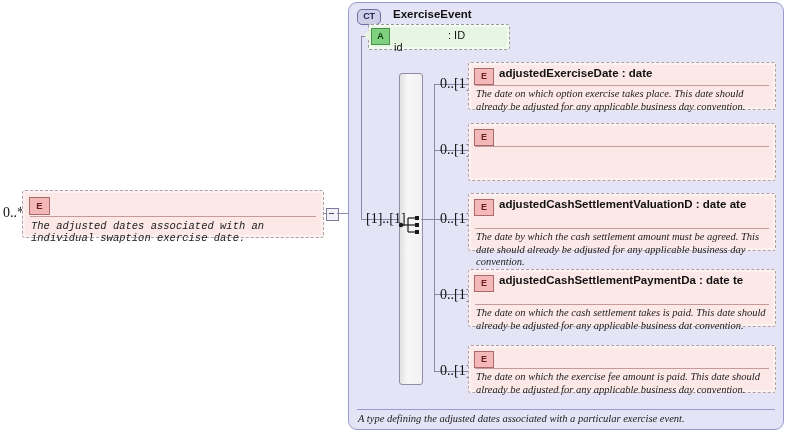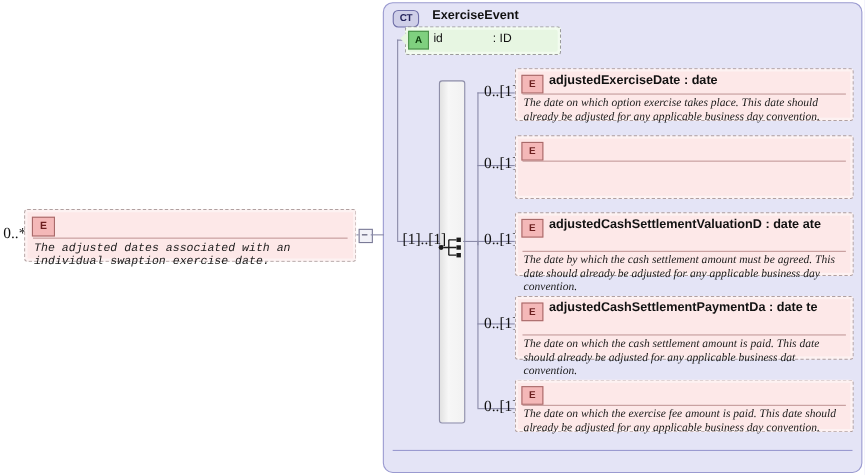--- a/index.html
+++ b/index.html
@@ -99,21 +99,21 @@
   }
   .attr-point-b{
     position:absolute;left:-5px;top:3px;
     width:0;height:0;
     border-top:8px solid transparent;
     border-bottom:9px solid transparent;
     border-right:8px solid #4b8f4b;
     z-index:-1;
   }
   .attr-name{
-    position:absolute;left:26px;top:5px;
+    position:absolute;left:26px;top:17px;
     font-size:11px;color:#111;
   }
   .attr-type{
     position:absolute;left:80px;top:5px;
     font-size:11px;color:#111;text-align:right;
   }
 
   
   .seq-bar{
     position:absolute;left:399px;top:73px;width:22px;height:310px;
@@ -213,20 +213,21 @@
 </style>
 </head>
 <body>
 
 <div class="canvas">
 
   <div class="ct-box">
     <div class="ct-badge">CT</div>
     <div class="ct-title">ExerciseEvent</div>
     <div class="ct-footer-rule"></div>
+    <div class="ct-footer-text">A type defining the adjusted dates associated with a particular exercise event.</div>
   </div>
 
   <div class="line-v" style="left:361px;top:36px;height:183px;"></div>
   <div class="line-h" style="left:361px;top:36px;width:11px;"></div>
   <div class="line-h" style="left:361px;top:219px;width:38px;"></div>
 
   <div class="attr-wrap">
     <div class="attr-point-b"></div>
     <div class="attr-shell">
       <div class="attr-inner"></div>
@@ -290,21 +291,21 @@
       <div class="el-desc" style="top:35px;">The date by which the cash settlement amount must be agreed. This date should already be adjusted for any applicable business day convention.</div>
     </div>
   </div>
 
   <div class="card" style="left:440px;top:287px;">0..[1]</div>
   <div class="el" style="left:468px;top:269px;width:308px;height:58px;">
     <div class="el-inner">
       <div class="el-badge">E</div>
       <div class="el-title" style="width:256px;">adjustedCashSettlementPaymentDa : date te</div>
       <div class="el-rule" style="top:32px;"></div>
-      <div class="el-desc" style="top:35px;">The date on which the cash settlement amount is paid. This date should already be adjusted for any applicable business dat convention.</div>
+      <div class="el-desc" style="top:35px;">The date on which the cash settlement takes is paid. This date should already be adjusted for any applicable business dat convention.</div>
     </div>
   </div>
 
   <div class="card" style="left:440px;top:363px;">0..[1]</div>
   <div class="el" style="left:468px;top:345px;width:308px;height:48px;">
     <div class="el-inner">
       <div class="el-badge">E</div>
       <div class="el-rule" style="top:20px;"></div>
       <div class="el-desc" style="top:23px;">The date on which the exercise fee amount is paid. This date should already be adjusted for any applicable business day convention.</div>
     </div>

